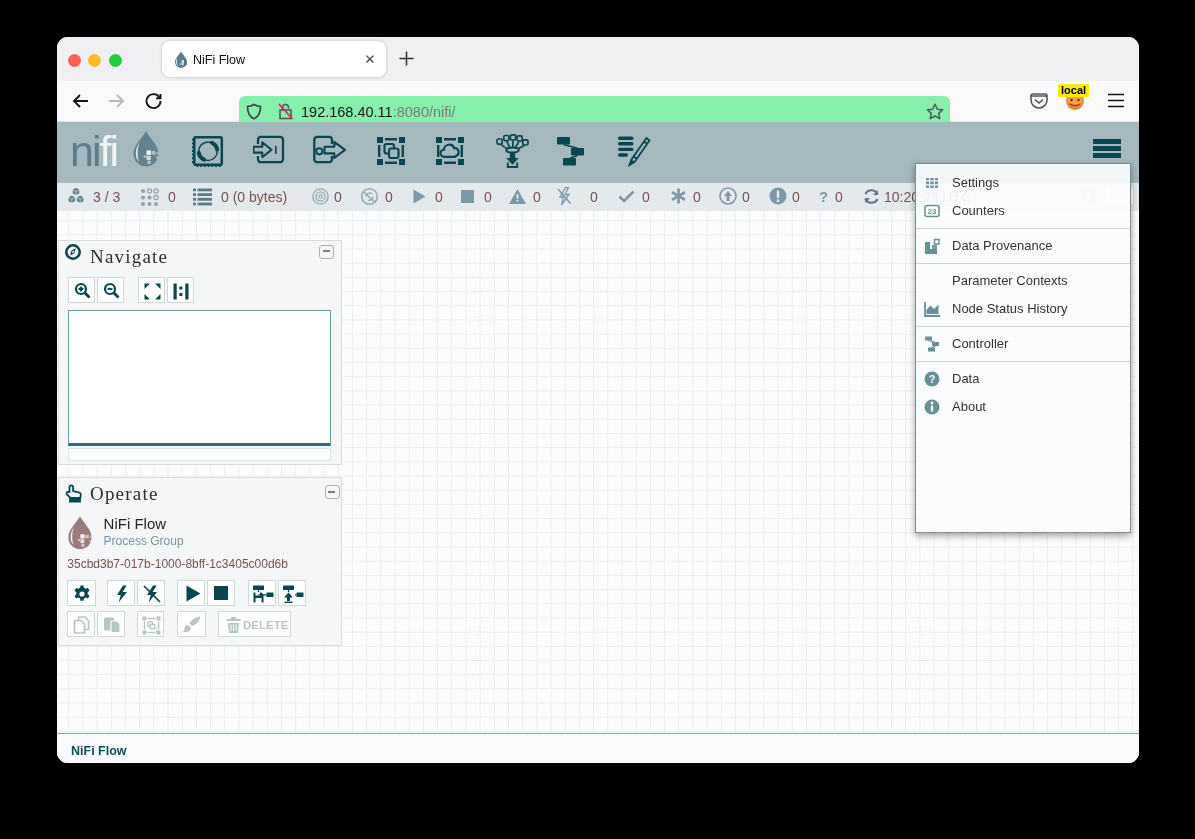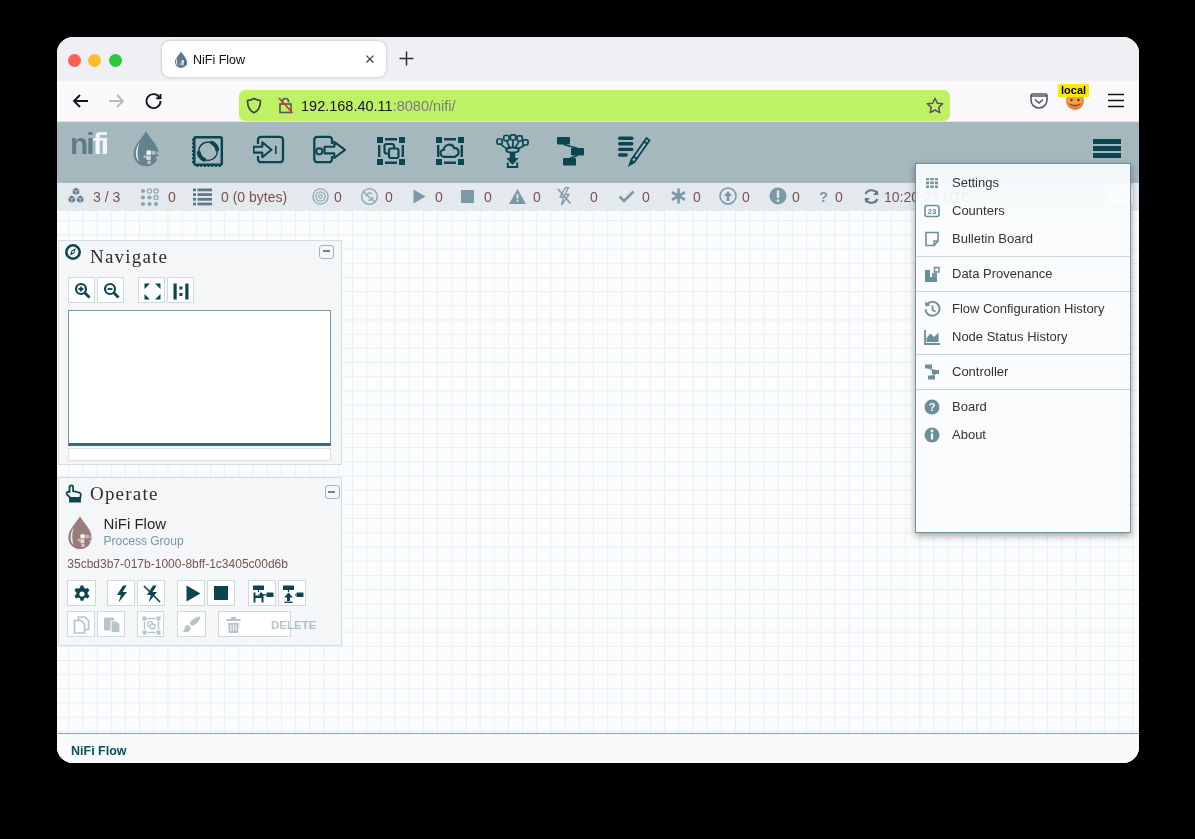--- a/index.html
+++ b/index.html
@@ -1,31 +1,31 @@
 <!DOCTYPE html>
 <html><head>
 <meta charset="utf-8">
 <style>
   * { margin:0; padding:0; box-sizing:border-box; }
   html,body { width:1195px; height:839px; background:#000; overflow:hidden;
     font-family:"Liberation Sans", sans-serif; }
   .abs { position:absolute; }
   #win { position:absolute; left:57px; top:37px; width:1082px; height:726px;
-    border-radius:16px; background:#fff; overflow:hidden; }
+    border-radius:11px; background:#fff; overflow:hidden; }
 
   
   #tabbar { position:absolute; left:0; top:0; width:1082px; height:44px; background:#f0f0f4; }
   .tl { position:absolute; top:17px; width:13px; height:13px; border-radius:50%; }
   #tab { position:absolute; left:105px; top:3.5px; width:224px; height:36px; background:#fff;
     border-radius:8px; box-shadow:0 0 3px rgba(0,0,0,0.25); }
   #tabtitle { position:absolute; left:31px; top:12px; font-size:12.5px; color:#0c0c0d; }
   #tabclose { position:absolute; left:200px; top:11px; width:16px; height:16px; color:#45454c; font-size:13.5px; line-height:15px; text-align:center; }
   #newtab { position:absolute; left:341px; top:13px; width:17px; height:17px; }
   #navbar { position:absolute; left:0; top:44px; width:1082px; height:41px; background:#f9f9fb; border-bottom:1px solid #e3e3e8; }
-  #urlbar { position:absolute; left:182px; top:9px; width:711px; height:31px; background:#bef264; border-radius:6px;text-align:center; }
+  #urlbar { position:absolute; left:182px; top:15px; width:711px; height:31px; background:#86efac; border-radius:6px;text-align:center; }
   #urltext { position:absolute; left:62px; top:8px; font-size:14.5px; color:#15141a; }
   #urltext .dim { color:#7a7a84; }
 
   
   #app { position:absolute; left:0; top:85px; width:1082px; height:641px; background:#fbfcfd; }
   #banner { position:absolute; left:0; top:0; width:1082px; height:61px; background:#a5b8be; }
   #statsbar { position:absolute; left:0; top:61px; width:1082px; height:28px; background:#e3e9ec;
     font-size:15px; }
   .sv { position:absolute; top:6px; color:#775351; font-weight:normal; font-size:14px; }
   #canvas { position:absolute; left:0; top:89px; width:1082px; height:522px;
@@ -124,21 +124,21 @@
     </svg>
     <div class="abs" style="left:1001px;top:3px;background:#ffe900;color:#000;font-size:11px;font-weight:bold;padding:0 3px;height:13px;line-height:13px;">local</div>
     <svg class="abs" style="left:1051px;top:12px" width="16" height="15" viewBox="0 0 16 15">
         <path d="M0 1.5 H16 M0 7.5 H16 M0 13.5 H16" stroke="#15141a" stroke-width="1.7"></path>
       </svg>
   </div>
 
   <div id="app">
     <div id="canvas"></div>
     <div id="banner">
-      <div class="abs" style="left:13px;top:5px;font-size:30px;font-weight:bold;letter-spacing:-2px;color:#5f7d89;">ni<span style="color:#f2f5f5;">fi</span></div>
+      <div class="abs" style="left:13px;top:5px;font-size:43px;font-weight:normal;letter-spacing:-2px;color:#5f7d89;">ni<span style="color:#f2f5f5;">fi</span></div>
       <svg class="abs" style="left:75px;top:8px" width="28" height="37" viewBox="0 0 29 37">
         <path d="M14.5 0.5 C18.5 8 27.5 15.5 27.5 24 A13 13 0 0 1 1.5 24 C1.5 15.5 10.5 8 14.5 0.5 Z" fill="#64828e"></path>
         <path d="M8 12 C5.2 16 3.8 20 4 24.3 A11 11 0 0 0 7.4 32.3 C5.2 26 5.4 18 8 12 Z" fill="#eef2f3" opacity="0.9"></path>
         <g fill="#eef2f3">
             <rect x="15" y="20.5" width="4.6" height="4.6"></rect>
             <rect x="20.3" y="21" width="4" height="4" opacity="0.55"></rect>
             <rect x="15" y="26" width="4.4" height="4.4" opacity="0.8"></rect>
             <rect x="20" y="25.8" width="4.4" height="4.4" fill="#64828e"></rect>
             <rect x="12" y="25.5" width="2.8" height="2.8" opacity="0.5"></rect>
             <rect x="25.2" y="22" width="2.6" height="2.6" opacity="0.4"></rect>
@@ -468,65 +468,53 @@
         <svg style="position:absolute;left:4px;top:4px" width="19" height="17" viewBox="0 0 19 17" fill="#0b4650">
             <path d="M18.5 0.5 C13 1 9.5 3.5 7.5 7.5 L10 10 C14.5 8.5 17.5 5 18.5 0.5 Z"></path>
             <path d="M6.5 9 a3.5 3.5 0 0 0-4 3.5 c0 1.5-1 2.5-2 3 c2.5 1.2 6 0.8 7.5-1 a3.6 3.6 0 0 0 0.8-3 Z"></path>
           </svg>
       </div>
       <div class="pbtn dis" style="left:159px;top:133px;width:72.7px;">
         <svg style="position:absolute;left:7px;top:3.5px" width="15" height="18" viewBox="0 0 15 18" fill="#0b4650">
             <path d="M0.5 3 h14 v2 h-14 Z M5 3 V1 h5 v2 Z"></path>
             <path d="M1.5 6.5 h12 L12.5 17.5 h-10 Z M5 8.5 v6.5 M7.5 8.5 v6.5 M10 8.5 v6.5" stroke="#f4f6f8" stroke-width="1"></path>
           </svg>
-        <span style="position:absolute;left:24px;top:6.5px;font-size:11.5px;font-weight:bold;color:#0b4650;margin-left:28px;">DELETE</span>
+        <span style="position:absolute;left:24px;top:6.5px;font-size:11.5px;font-weight:bold;color:#0b4650;">DELETE</span>
       </div>
     </div>
     <div id="menu">
       <div class="mi">
           <svg width="16" height="16" viewBox="0 0 16 16">
             <rect x="1" y="2" width="14" height="12" fill="#7493a0"></rect>
             <g stroke="#f6f9fa" stroke-width="1.1">
               <path d="M1 5.9 H15 M1 9.9 H15 M5.6 2 V14 M10.3 2 V14"></path>
               <rect x="1.5" y="2.5" width="13" height="11" fill="none"></rect>
             </g>
           </svg>
           <span class="mtext">Settings</span>
         </div>
       <div class="mi">
           <svg width="16" height="16" viewBox="0 0 16 16">
             <rect x="1" y="2.5" width="14" height="11" rx="2" fill="none" stroke="#6b8e9b" stroke-width="1.6"></rect>
             <text x="8" y="11.2" font-size="8" font-weight="bold" fill="#6b8e9b" text-anchor="middle" font-family="Liberation Sans">23</text>
           </svg>
           <span class="mtext">Counters</span>
         </div>
-      <div class="mi">
-          <svg width="16" height="16" viewBox="0 0 16 16" fill="none" stroke="#6b8e9b" stroke-width="1.6">
-            <path d="M2 1.5 h12 v8.5 l-4 4.5 h-8 Z"></path>
-            <path d="M10 14.5 v-4.5 h4" stroke-width="1.4"></path>
-          </svg>
-          <span class="mtext">Bulletin Board</span>
-        </div>
       <div class="msep"></div>
       <div class="mi">
           <svg width="17" height="17" viewBox="0 0 17 17" fill="#6b8e9b">
             <path d="M1 4 h5 v7 h7 v5 h-12 Z"></path>
             <rect x="8" y="7" width="5" height="5" opacity="0.9"></rect>
             <rect x="10.5" y="1.5" width="4.5" height="4.5" fill="none" stroke="#6b8e9b" stroke-width="1.5"></rect>
           </svg>
           <span class="mtext">Data Provenance</span>
         </div>
       <div class="msep"></div>
       <div class="mi">
-          <svg width="17" height="17" viewBox="0 0 17 17" fill="none" stroke="#6b8e9b">
-            <path d="M3.2 3.2 a7 7 0 1 1-1.7 5" stroke-width="1.9"></path>
-            <path d="M1 0.5 L1.5 5.5 L6.5 4.5" fill="#6b8e9b" stroke="none"></path>
-            <path d="M8.5 4.5 V9 L11.5 10.8" stroke-width="1.7"></path>
-          </svg>
-          <span class="mtext">Flow Configuration History</span>
+          <span class="mtext">Parameter Contexts</span>
         </div>
       <div class="mi">
           <svg width="17" height="16" viewBox="0 0 17 16">
             <path d="M1 1 V15 H16" stroke="#6b8e9b" stroke-width="1.8" fill="none"></path>
             <path d="M2.5 13 V9 L6.5 4.5 L10 8 L14.5 3.5 V13 Z" fill="#6b8e9b"></path>
           </svg>
           <span class="mtext">Node Status History</span>
         </div>
       <div class="msep"></div>
       <div class="mi">
@@ -537,21 +525,21 @@
             <path d="M4.5 4.5 L11.5 6.5 M11.5 10 L7.5 12" stroke="#6b8e9b" stroke-width="1.2"></path>
           </svg>
           <span class="mtext">Controller</span>
         </div>
       <div class="msep"></div>
       <div class="mi">
           <svg width="16" height="16" viewBox="0 0 16 16">
             <circle cx="8" cy="8" r="7.5" fill="#6b8e9b"></circle>
             <text x="8" y="12" font-size="11" font-weight="bold" fill="#fbfcfd" text-anchor="middle" font-family="Liberation Sans">?</text>
           </svg>
-          <span class="mtext">Board</span>
+          <span class="mtext">Data</span>
         </div>
       <div class="mi">
           <svg width="16" height="16" viewBox="0 0 16 16">
             <circle cx="8" cy="8" r="7.5" fill="#6b8e9b"></circle>
             <rect x="6.9" y="6.5" width="2.2" height="6" fill="#fbfcfd"></rect>
             <circle cx="8" cy="4" r="1.4" fill="#fbfcfd"></circle>
           </svg>
           <span class="mtext">About</span>
         </div>
     </div>

